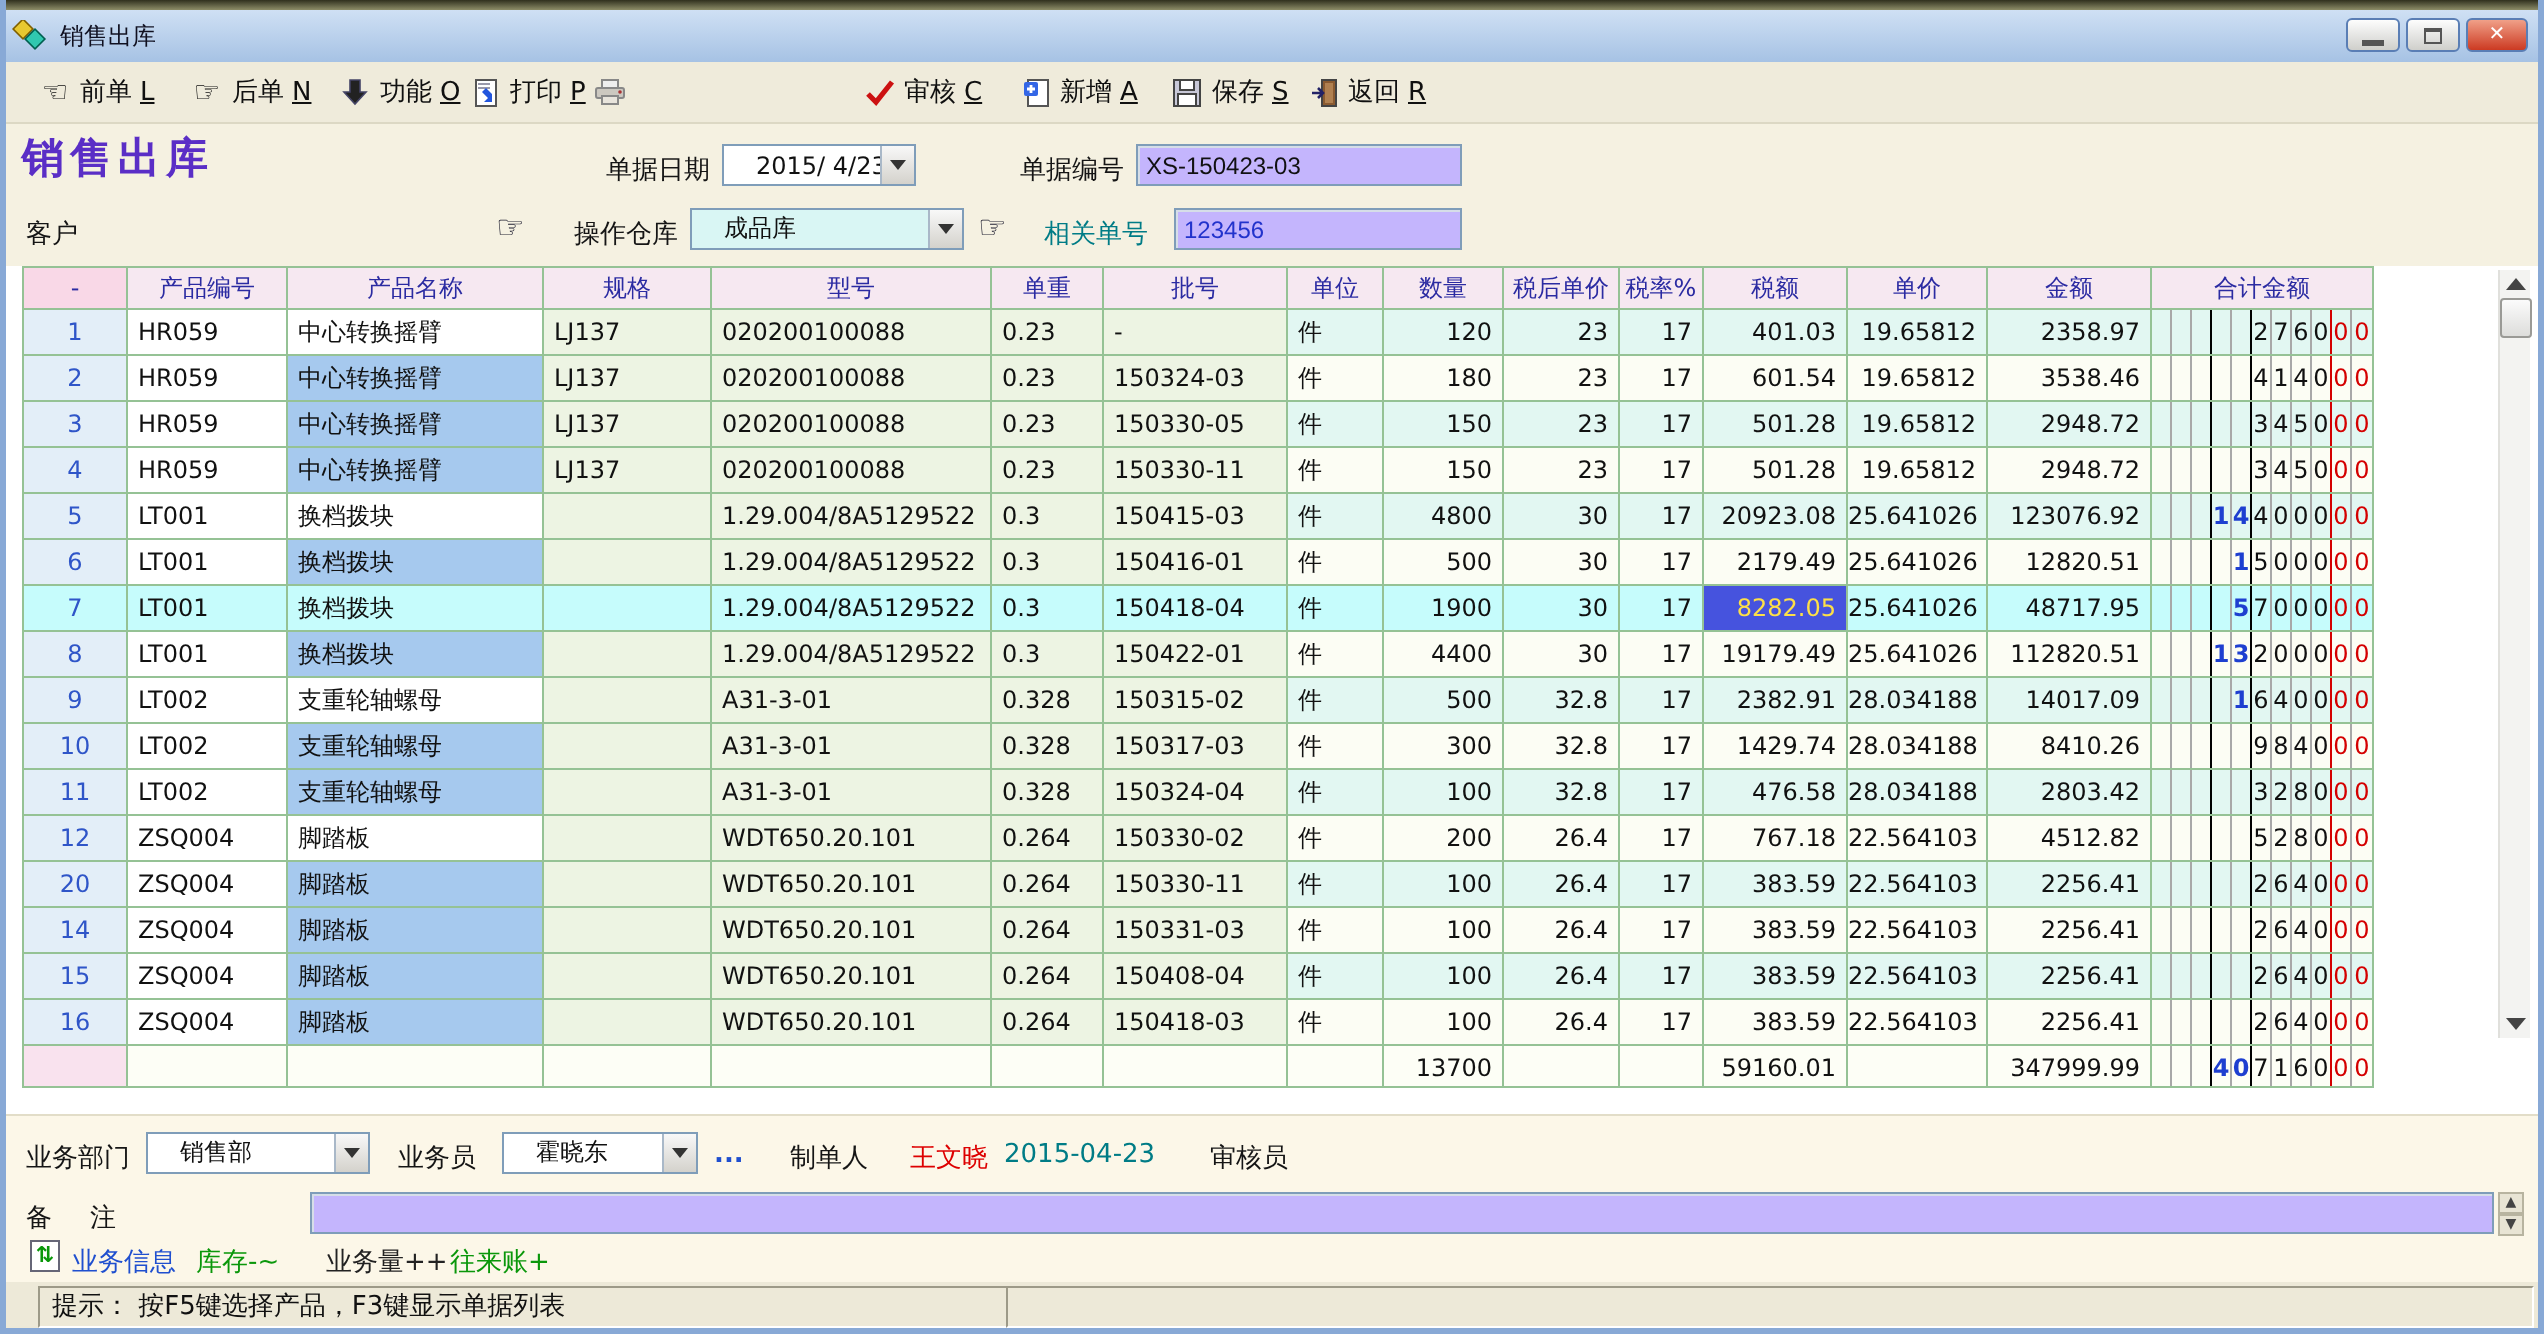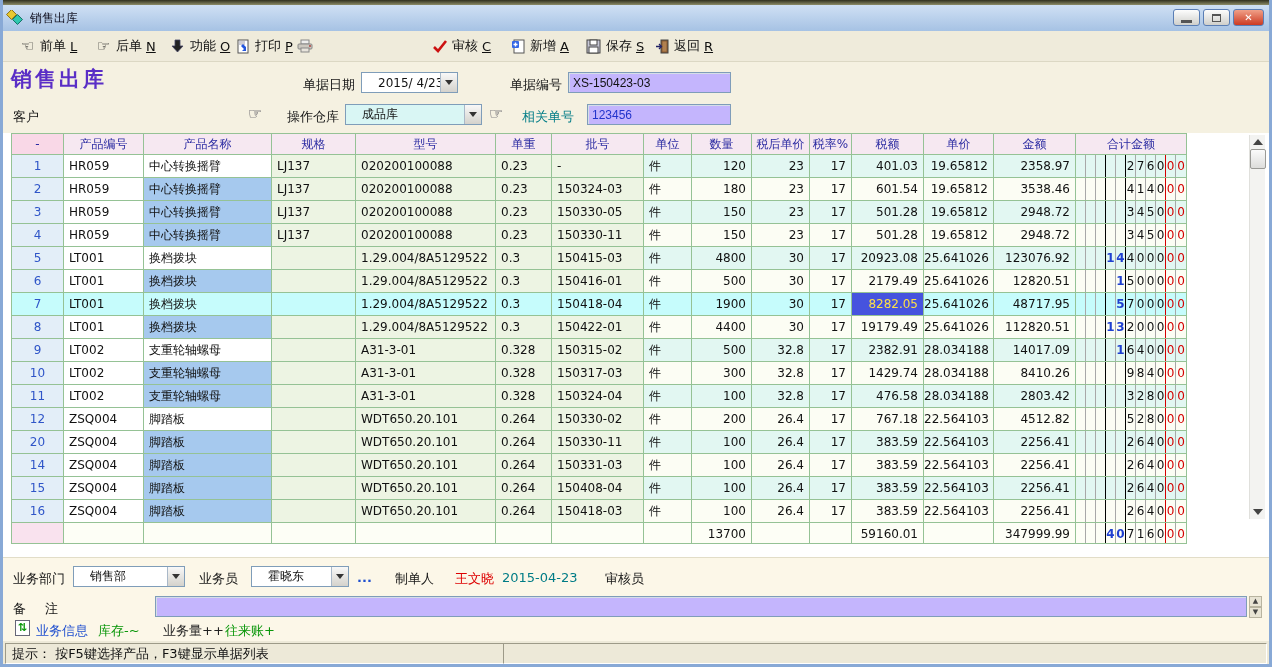--- a/index.html
+++ b/index.html
@@ -803,17 +803,17 @@
       </div>
 
     <span class="refresh">⇅</span>
     <span class="lnk blue" style="left:33px;top:64px">业务信息</span>
     <span class="lnk green" style="left:95px;top:64px">库存-~</span>
     <span class="lnk dark" style="left:160px;top:64px">业务量++</span>
     <span class="lnk green" style="left:222px;top:64px">往来账+</span>
   </div>
 
   <div class="statusbar">
-    <div class="spanel" style="left:2px;width:512px">提示： 按F5键选择产品，F3键显示单据列表</div>
+    <div class="spanel" style="left:16px;width:512px">提示： 按F5键选择产品，F3键显示单据列表</div>
     <div class="spanel" style="left:500px;width:764px"></div>
   </div>
 
 </div>
 
 </body></html>

